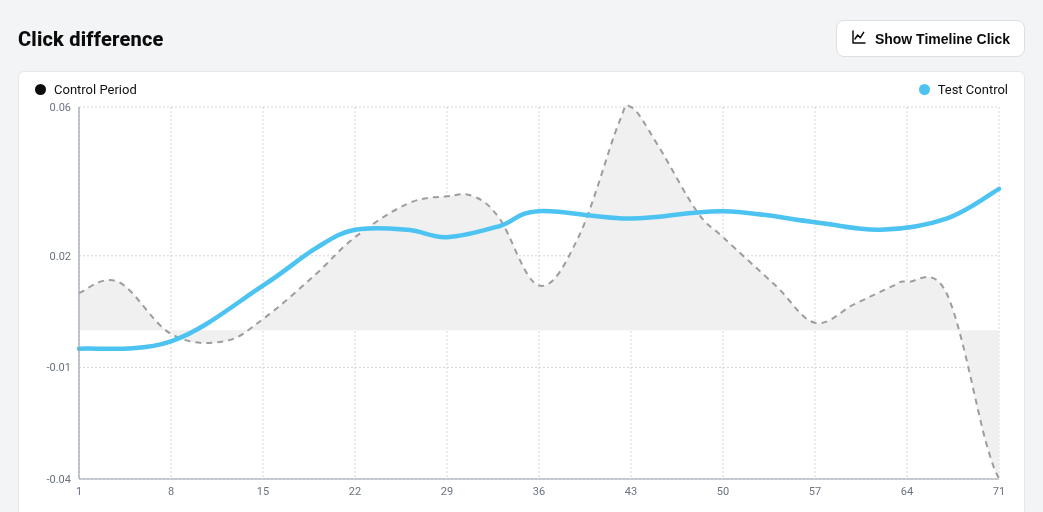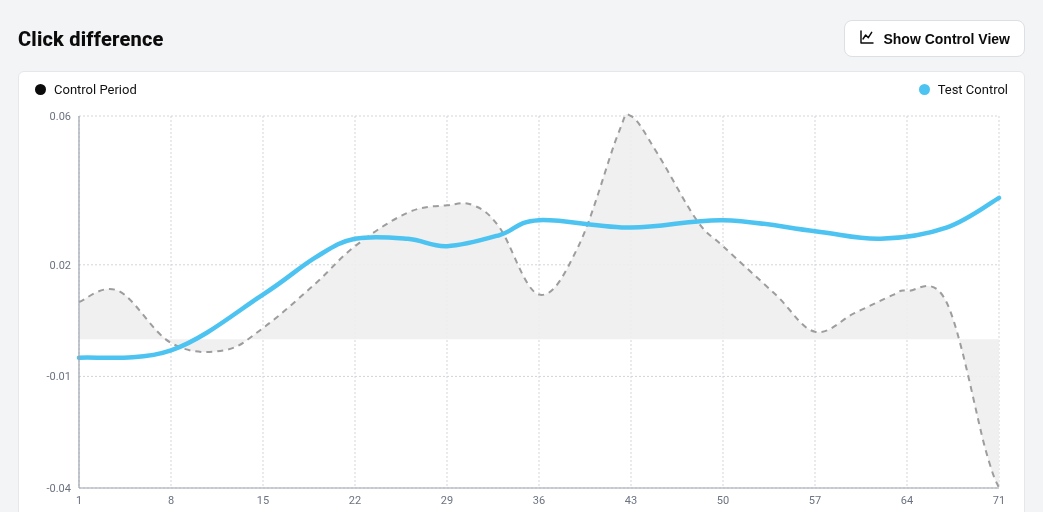--- a/index.html
+++ b/index.html
@@ -46,21 +46,21 @@
     border: 1px solid #e5e7eb;
     border-radius: 6px;
     padding: 10px 14px 14px 14px;
   }
   .legend-row {
     display: flex;
     justify-content: space-between;
     align-items: flex-start;
     font-size: 13px;
     color: #111;
-    margin-bottom: 13px;
+    margin-bottom: 4px;
     padding: 0 2px;
   }
   .legend-item {
     display: flex;
     align-items: center;
     gap: 8px;
   }
   .legend-dot {
     width: 11px;
     height: 11px;
@@ -116,21 +116,21 @@
 <div class="page">
   <div class="header-row">
     <h1 class="page-title">Click difference</h1>
     <button class="timeline-btn">
       <span>
         <svg viewBox="0 0 24 24" fill="none" stroke="#0b0b0b" stroke-width="2.2" stroke-linecap="round" stroke-linejoin="round">
           <path d="M3 3v18h18"></path>
           <path d="M6 15l4-6 4 4 5-8"></path>
         </svg>
       </span>
-      <span>Show Control View</span>
+      <span>Show Timeline Click</span>
     </button>
   </div>
 
   <div class="card">
     <div class="legend-row">
       <div class="legend-item">
         <span class="legend-dot" style="background:#0b0b0b"></span>
         <span>Control Period</span>
       </div>
       <div class="legend-item">

